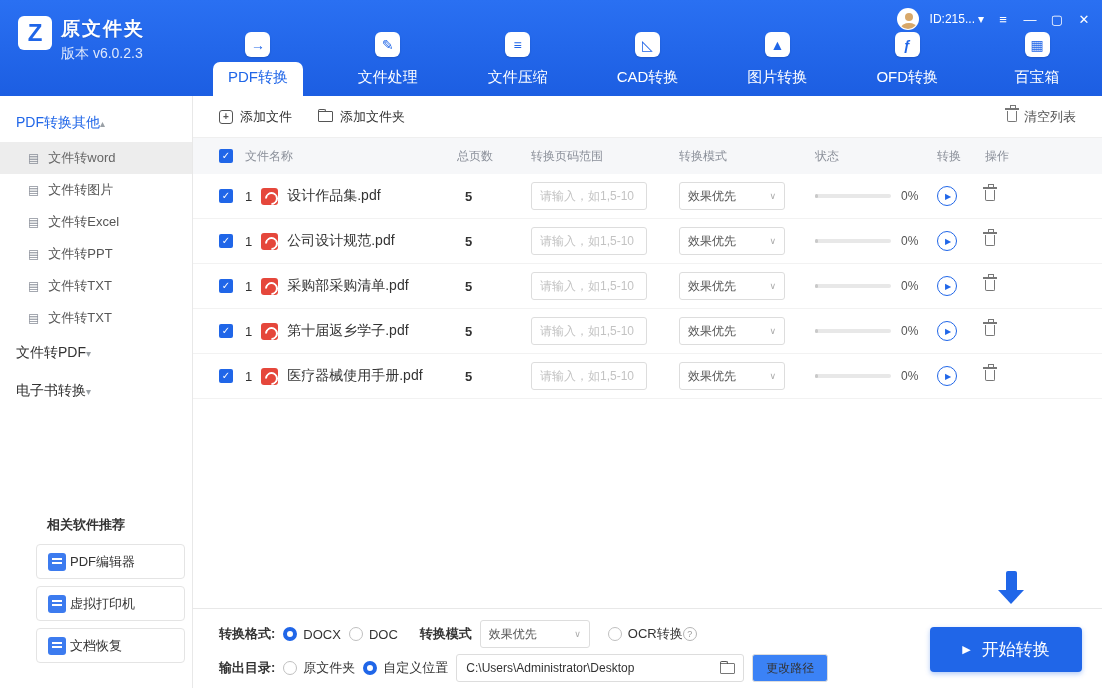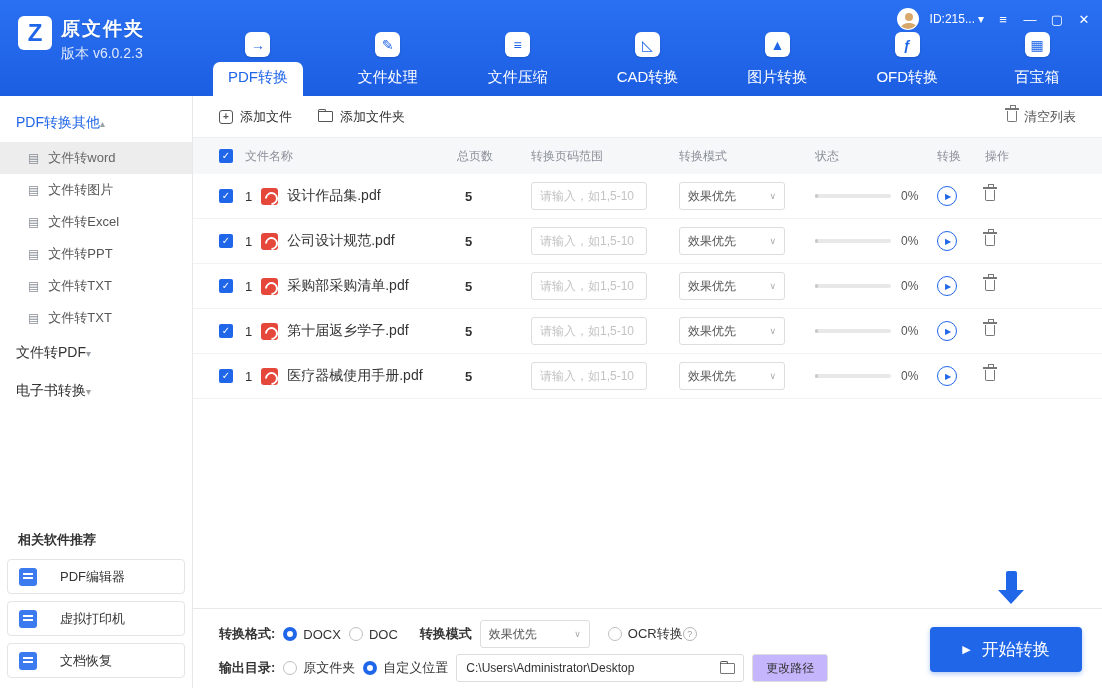--- a/index.html
+++ b/index.html
@@ -37,23 +37,23 @@
 
   
   .sidebar{width:193px;border-right:1px solid var(--border);display:flex;flex-direction:column;padding-top:8px;background:#fff;flex:none;}
   .side-section{height:38px;display:flex;align-items:center;justify-content:flex-start;padding:0 16px;font-size:14px;color:#333;cursor:pointer;}
   .side-section.blue{color:var(--blue);}
   .side-section .caret{color:#9aa0a6;font-size:10px;}
   .side-items{display:flex;flex-direction:column;}
   .side-item{height:32px;display:flex;align-items:center;gap:9px;padding-left:28px;font-size:13px;color:#555;cursor:pointer;}
   .side-item.active{background:#ededed;color:#666;}
   .doc-glyph{color:#8a8f99;font-size:12px;line-height:1;}
-  .recommend{margin-top:auto;padding:0 7px 3px;}
+  .recommend{margin-top:auto;padding:0 7px 18px;margin-left:29px;}
   .rec-title{font-size:13px;font-weight:bold;color:#333;padding:10px 11px 10px;}
-  .rec-item{height:35px;border:1px solid #e4e4e4;border-radius:4px;display:flex;align-items:center;gap:23px;padding:0 11px;margin-bottom:7px;font-size:13px;color:#333;cursor:pointer;background:#fff;}
+  .rec-item{height:35px;border:1px solid #e4e4e4;border-radius:4px;display:flex;align-items:center;gap:4px;padding:0 11px;margin-bottom:7px;font-size:13px;color:#333;cursor:pointer;background:#fff;}
   .rec-icon{width:18px;height:18px;border-radius:3px;background:#3c7bef;position:relative;flex:none;}
   .rec-icon::after{content:"";position:absolute;left:4px;top:5px;width:10px;height:2px;background:#fff;box-shadow:0 4px 0 #fff;}
 
   
   .main{flex:1;display:flex;flex-direction:column;position:relative;background:#fff;min-width:0;}
   .toolbar{height:42px;display:flex;align-items:center;gap:26px;padding:0 26px;border-bottom:1px solid #efefef;font-size:13px;color:#333;flex:none;}
   .tool{display:flex;align-items:center;gap:7px;cursor:pointer;}
   .tool-clear{margin-left:auto;color:#555;}
   .addfile-icon{width:14px;height:14px;border:1px solid #555;border-radius:3px;display:inline-flex;align-items:center;justify-content:center;font-size:10px;color:#555;font-weight:bold;line-height:1;}
   .folder-icon{width:15px;height:11px;border:1px solid #555;border-radius:1px;position:relative;display:inline-block;}
@@ -90,21 +90,21 @@
   .frow{display:flex;align-items:center;height:30px;margin-bottom:4px;font-size:13px;color:#333;gap:8px;}
   .flbl{font-weight:bold;}
   .radio{display:flex;align-items:center;gap:6px;cursor:pointer;}
   .radio-dot{width:14px;height:14px;border:1px solid #c0c0c0;border-radius:50%;background:#fff;flex:none;}
   .radio.checked .radio-dot{border:4px solid var(--blue);}
   .select-footer{width:110px;}
   .info-circle{width:14px;height:14px;border:1px solid #b5b5b5;border-radius:50%;color:#9a9a9a;font-size:9px;display:inline-flex;align-items:center;justify-content:center;margin-left:-8px;}
   .pathbox{position:relative;display:inline-block;}
   .pathinput{width:288px;height:28px;border:1px solid #ddd;border-radius:3px;padding:0 30px 0 9px;font-size:12px;color:#333;outline:none;font-family:inherit;}
   .pathbox .folder-icon{position:absolute;right:9px;top:9px;border-color:#777;}
-  .btn-plain{height:28px;padding:0 13px;border:1px solid #ddd;background:#c4b5fd;border-radius:3px;font-size:12px;color:#333;cursor:pointer;font-family:inherit;}
+  .btn-plain{height:28px;padding:0 13px;border:1px solid #ddd;background:#3b82f6;border-radius:3px;font-size:12px;color:#333;cursor:pointer;font-family:inherit;}
 
   
   .start-btn{position:absolute;right:20px;bottom:16px;width:152px;height:45px;background:var(--blue);border:none;border-radius:4px;color:#fff;font-size:17px;display:flex;align-items:center;justify-content:center;gap:11px;cursor:pointer;font-family:inherit;box-shadow:0 2px 5px rgba(32,102,232,.35);}
   .start-btn .play-glyph{font-size:11px;}
   .hint-arrow{position:absolute;right:78px;bottom:84px;width:26px;display:flex;flex-direction:column;align-items:center;}
   .hint-arrow .shaft{width:11px;height:19px;background:var(--blue);border-radius:2px 2px 0 0;}
   .hint-arrow .head{width:0;height:0;border-left:13px solid transparent;border-right:13px solid transparent;border-top:14px solid var(--blue);}
 </style>
 </head>
 <body>

